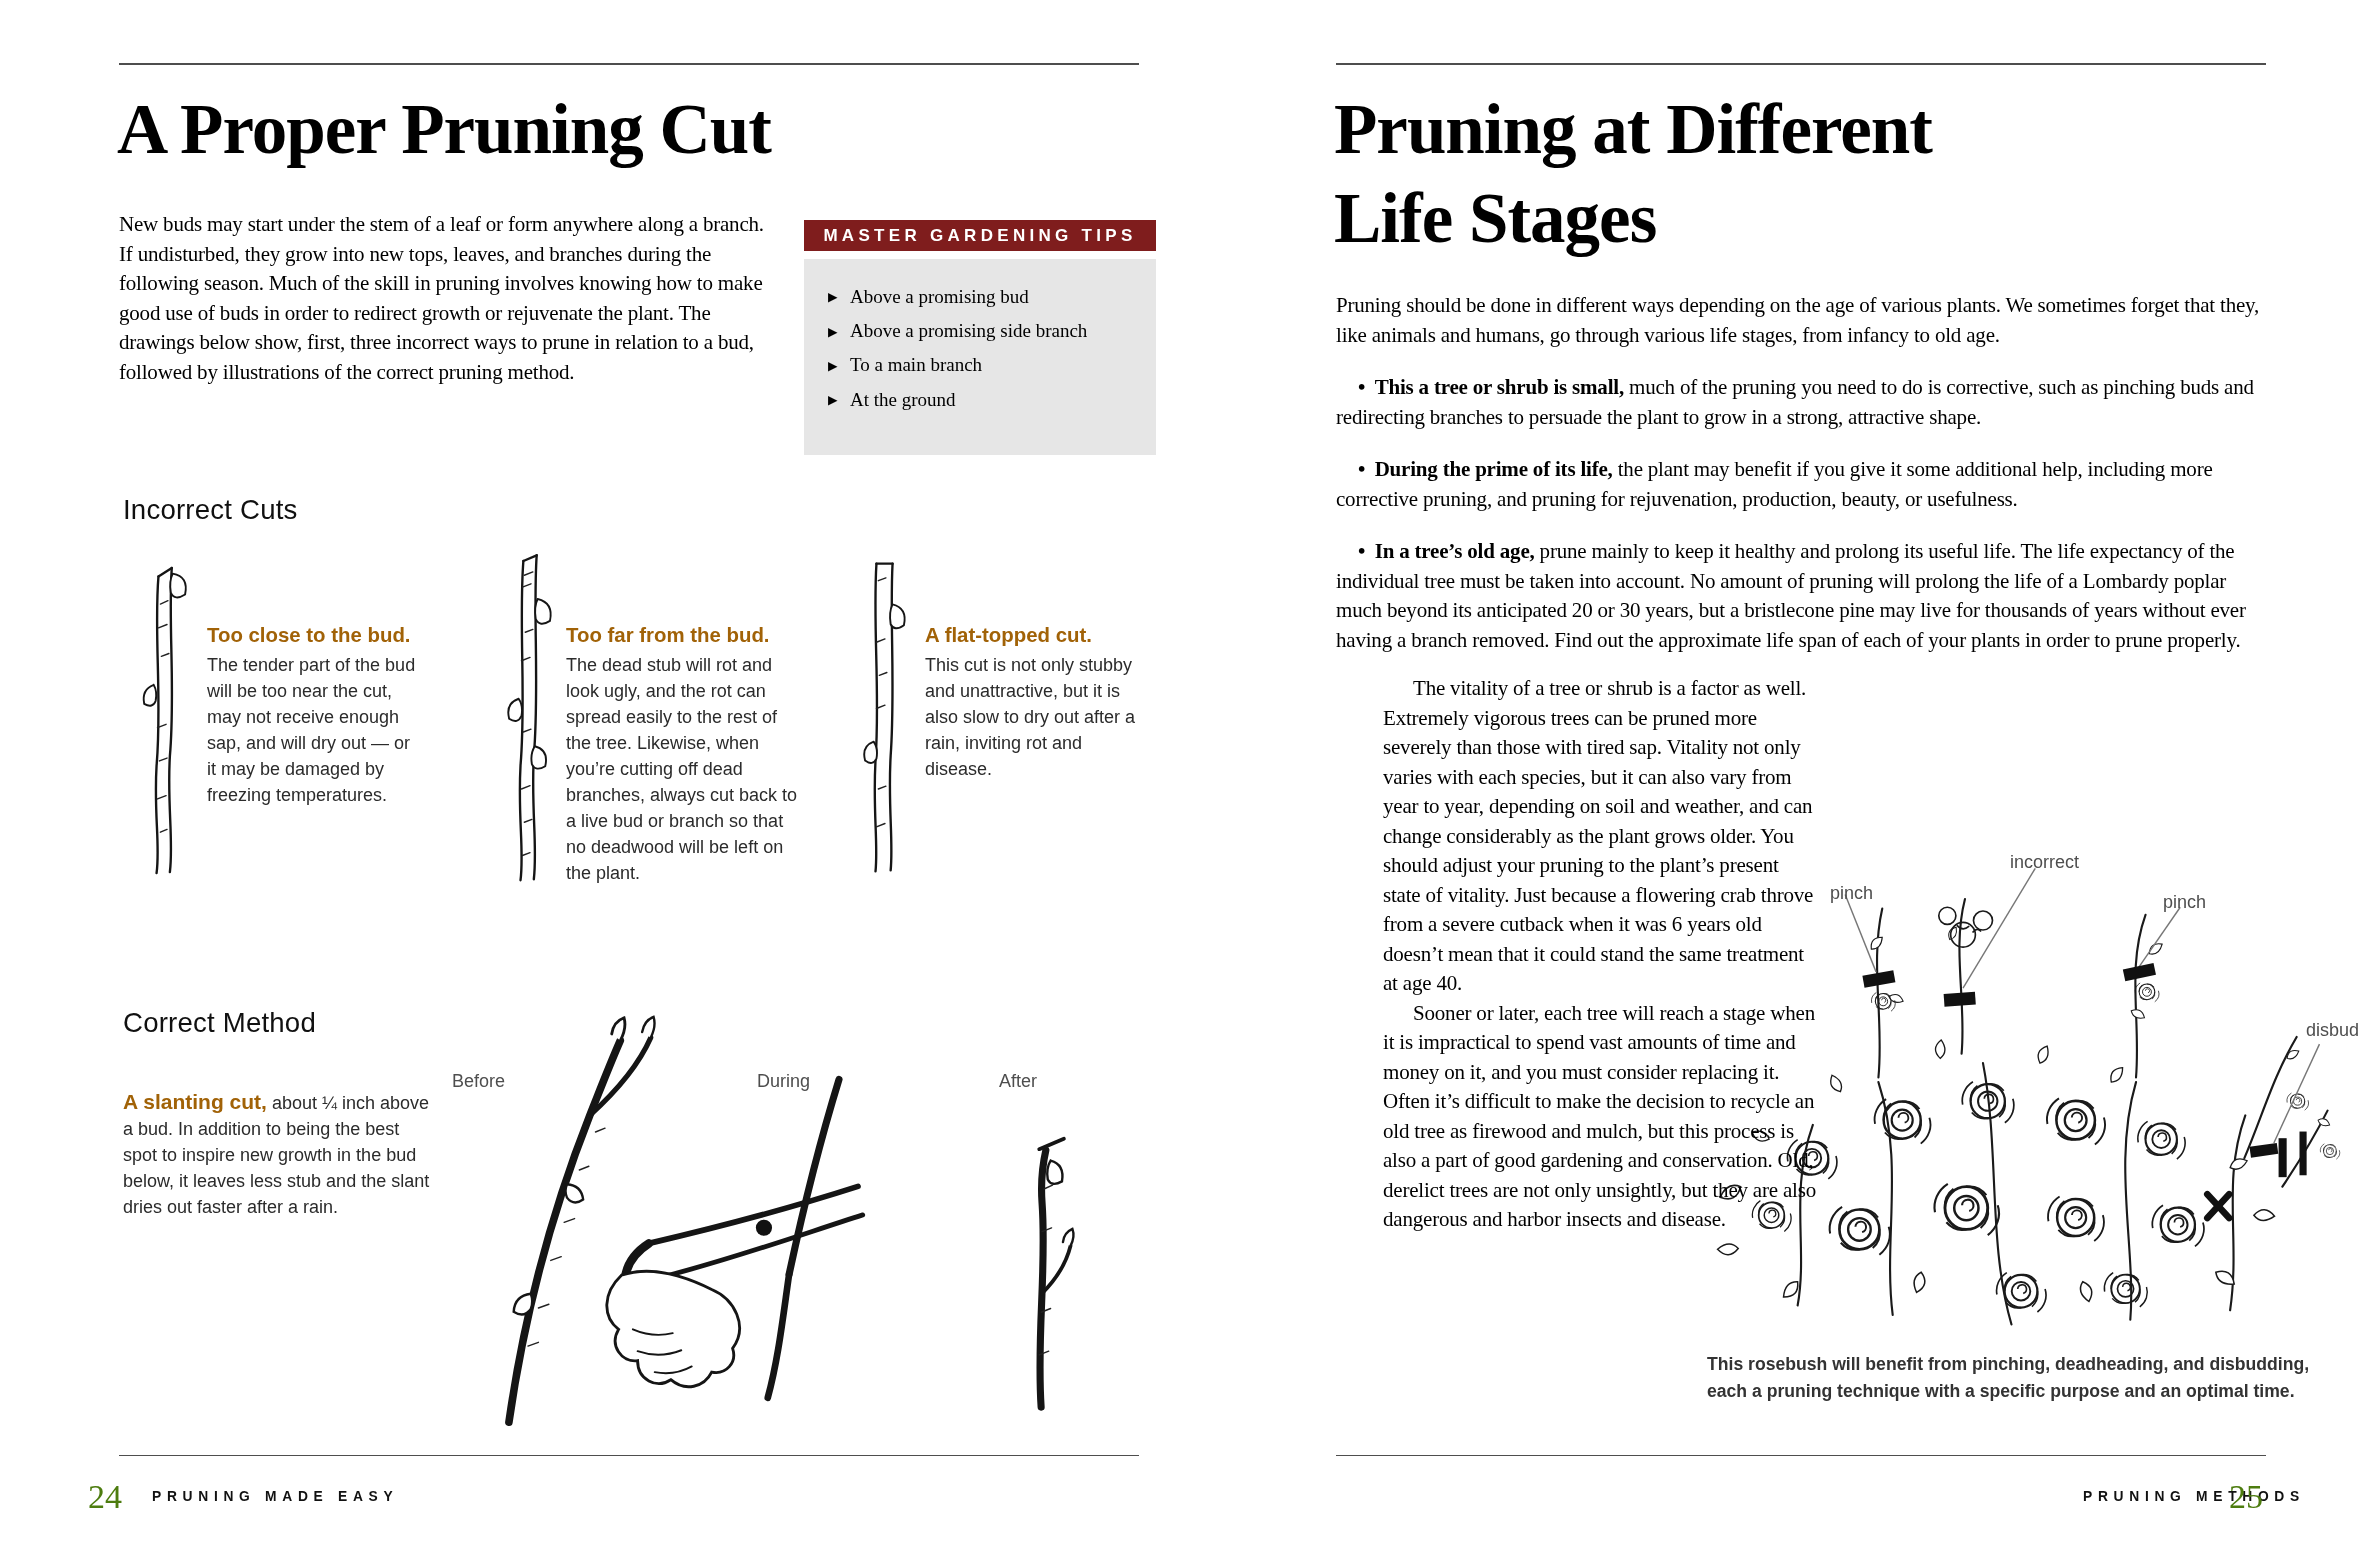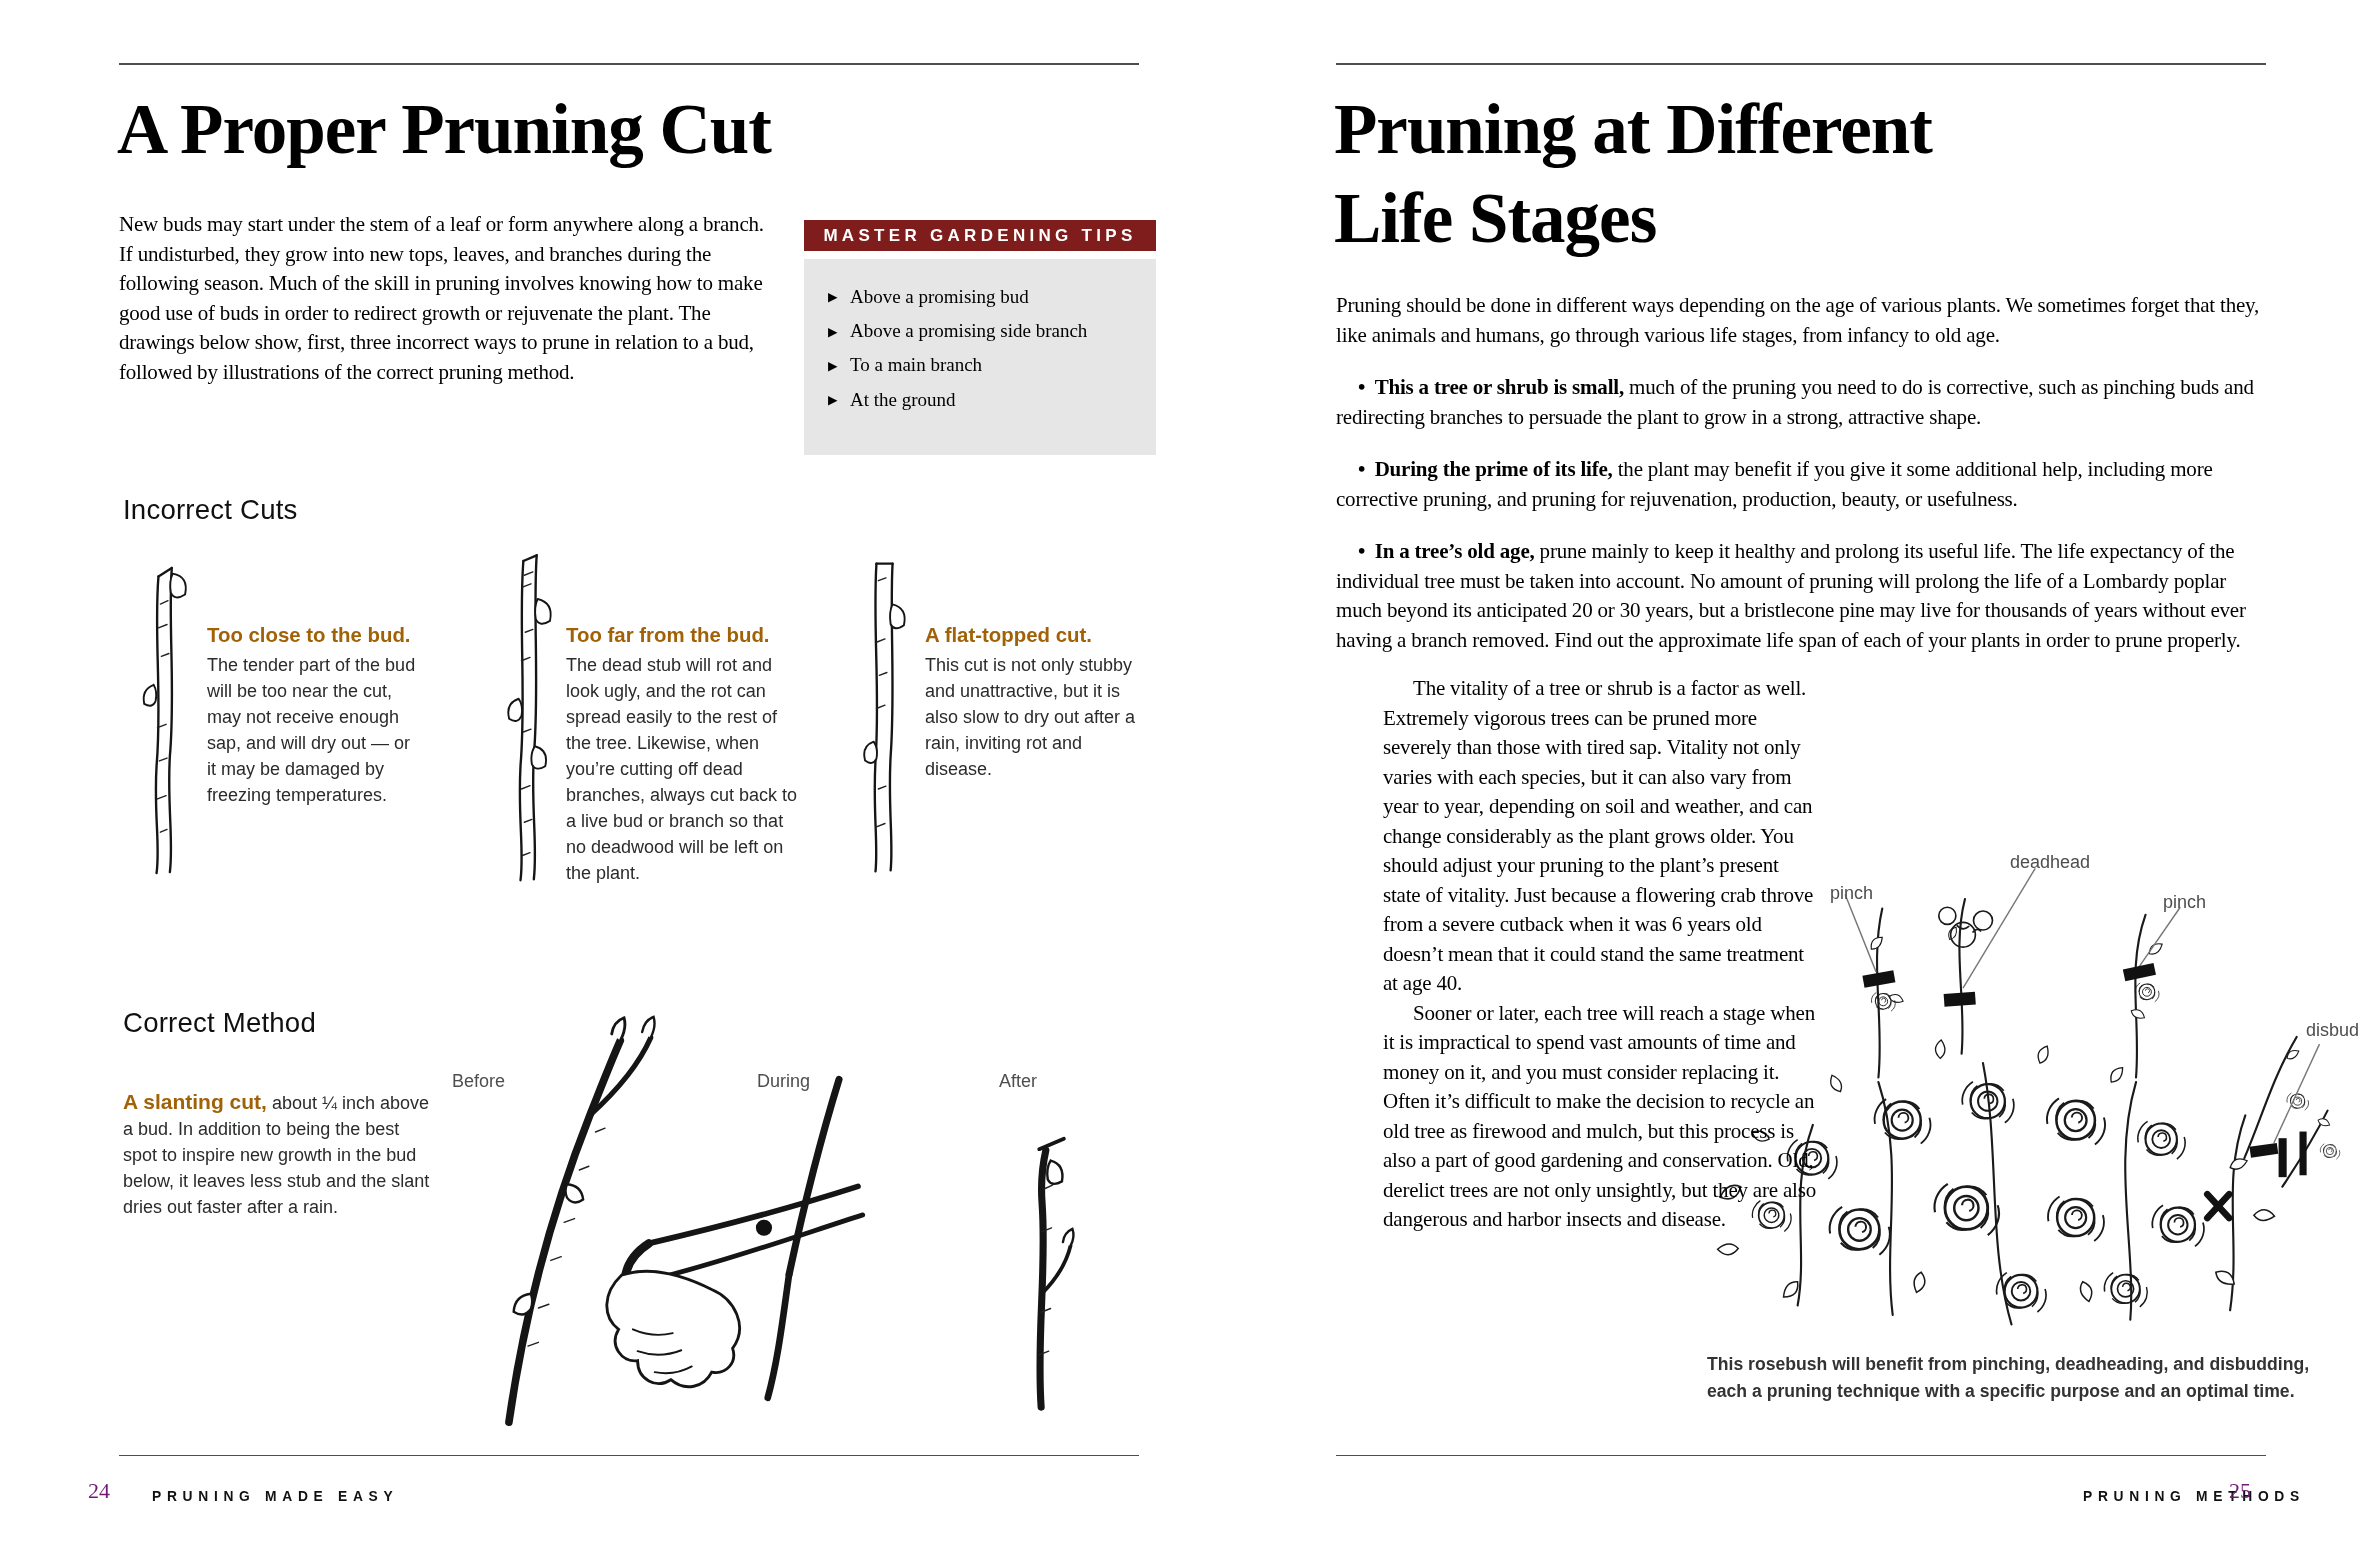--- a/index.html
+++ b/index.html
@@ -32,21 +32,21 @@
   .right-body p{font-size:21px;line-height:29.5px;letter-spacing:-0.2px;}
   .right-body .bullet{margin-top:23px;}
   .bullet-dot{font-weight:700;margin:0 9.5px 0 22px;}
   .lead-bold{font-weight:700;}
   .para-indent{text-indent:30px;margin-left:47px;}
   .vitality{margin-top:19px;}
   .wrap-spacer{float:right;width:452px;height:428px;margin-top:177px;}
   .caption{font-family:"Liberation Sans",sans-serif;font-size:17.6px;line-height:27px;color:#333;font-weight:bold;}
   .footer-book{font-family:"Liberation Sans",sans-serif;font-weight:700;font-size:13.8px;
                letter-spacing:5.7px;color:#111;white-space:nowrap;}
-  .pageno{font-family:"Liberation Serif",serif;font-size:22px;color:#701a75;text-align:right;}
+  .pageno{font-family:"Liberation Serif",serif;font-size:34px;color:#4d7c0f;text-align:right;}
   svg{display:block;}
 </style>
 </head>
 <body>
 
 <div class="spread">
 
   <div class="abs rule" style="left:119px;top:63px;width:1020px;"></div>
 
   <h1 class="abs pg-title" style="left:117px;top:85px;">A Proper Pruning Cut</h1>
@@ -312,21 +312,21 @@
       <rect x="1312" y="598" width="17" height="82"></rect>
       <rect x="1356" y="584" width="15" height="92"></rect>
     </g>
     <g stroke="#111" stroke-width="14" stroke-linecap="round">
       <path d="M1162,716 L1208,766"></path>
       <path d="M1208,716 L1162,766"></path>
     </g>
   </svg>
 
   <span class="abs stage-label" style="left:1830px;top:883px;">pinch</span>
-  <span class="abs stage-label" style="left:2010px;top:852px;">deadhead</span>
+  <span class="abs stage-label" style="left:2010px;top:852px;">incorrect</span>
   <span class="abs stage-label" style="left:2163px;top:892px;">pinch</span>
   <span class="abs stage-label" style="left:2306px;top:1020px;">disbud</span>
 
   <div class="abs right-body" style="left:1336px;top:291px;width:932px;">
     <p>Pruning should be done in different ways depending on the age of various plants. We sometimes forget that they, like animals and humans, go through various life stages, from infancy to old age.</p>
 
     <p class="bullet">
       <span class="bullet-dot">•</span><span class="lead-bold">This a tree or shrub is small,</span><span> much of the pruning you need to do is corrective, such as pinching buds and redirecting branches to persuade the plant to grow in a strong, attractive shape.</span>
     </p>
 

